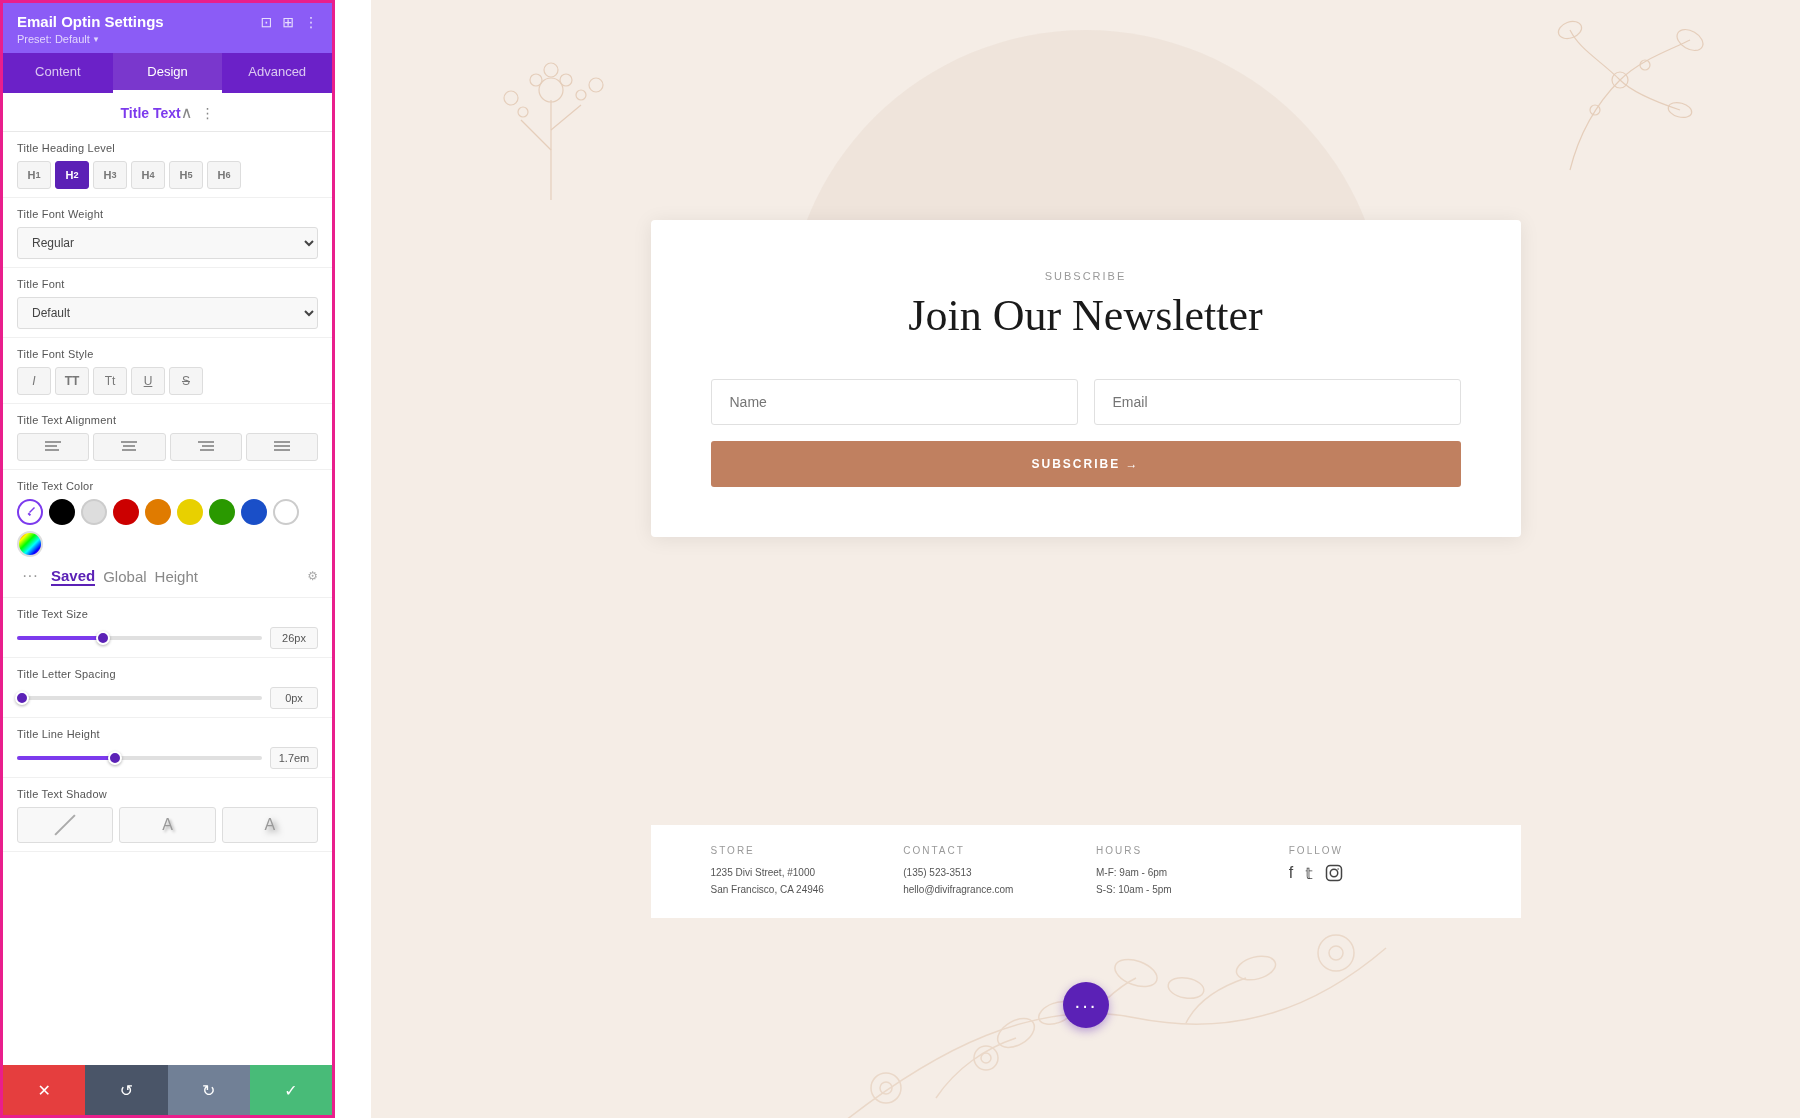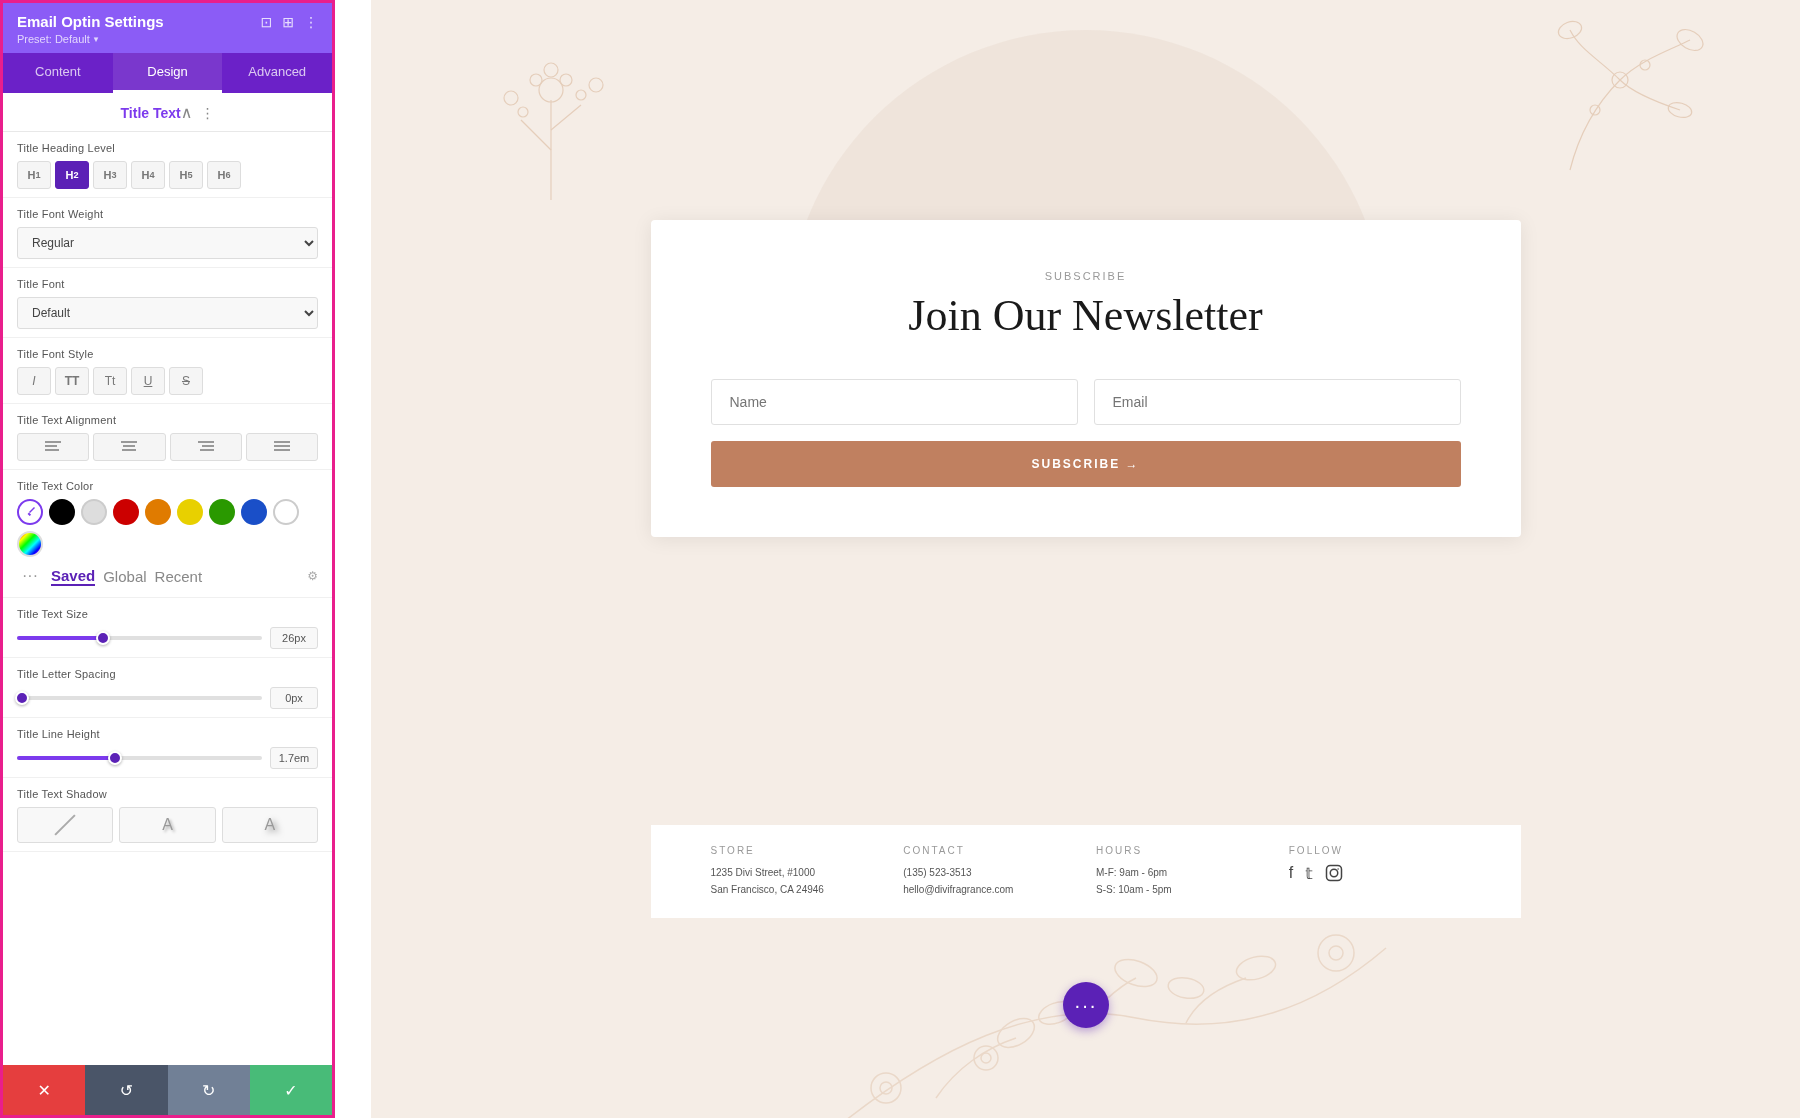--- a/index.html
+++ b/index.html
@@ -634,21 +634,21 @@
         <div class="color-swatch" style="background:#e8d000; border-color:#e8d000;"></div>
         <div class="color-swatch" style="background:#2a9900; border-color:#2a9900;"></div>
         <div class="color-swatch" style="background:#1a4fc8; border-color:#1a4fc8;"></div>
         <div class="color-swatch white-swatch"></div>
         <div class="color-swatch" style="background: linear-gradient(135deg, #f00, #ff0, #0f0, #0ff, #00f, #f0f); border-color:#ddd;"></div>
       </div>
       <div style="display:flex; align-items:center; gap:8px; margin-top:2px;">
         <div class="color-dots">···</div>
         <div class="color-tab active">Saved</div>
         <div class="color-tab">Global</div>
-        <div class="color-tab">Recent</div>
+        <div class="color-tab">Height</div>
         <div class="color-settings">⚙</div>
       </div>
     </div>
 
     <div class="field-group">
       <div class="field-label">Title Text Size</div>
       <div class="slider-field">
         <div class="slider-track">
           <div class="slider-fill" style="width:35%"></div>
           <div class="slider-thumb" style="left:calc(35% - 7px)"></div>

